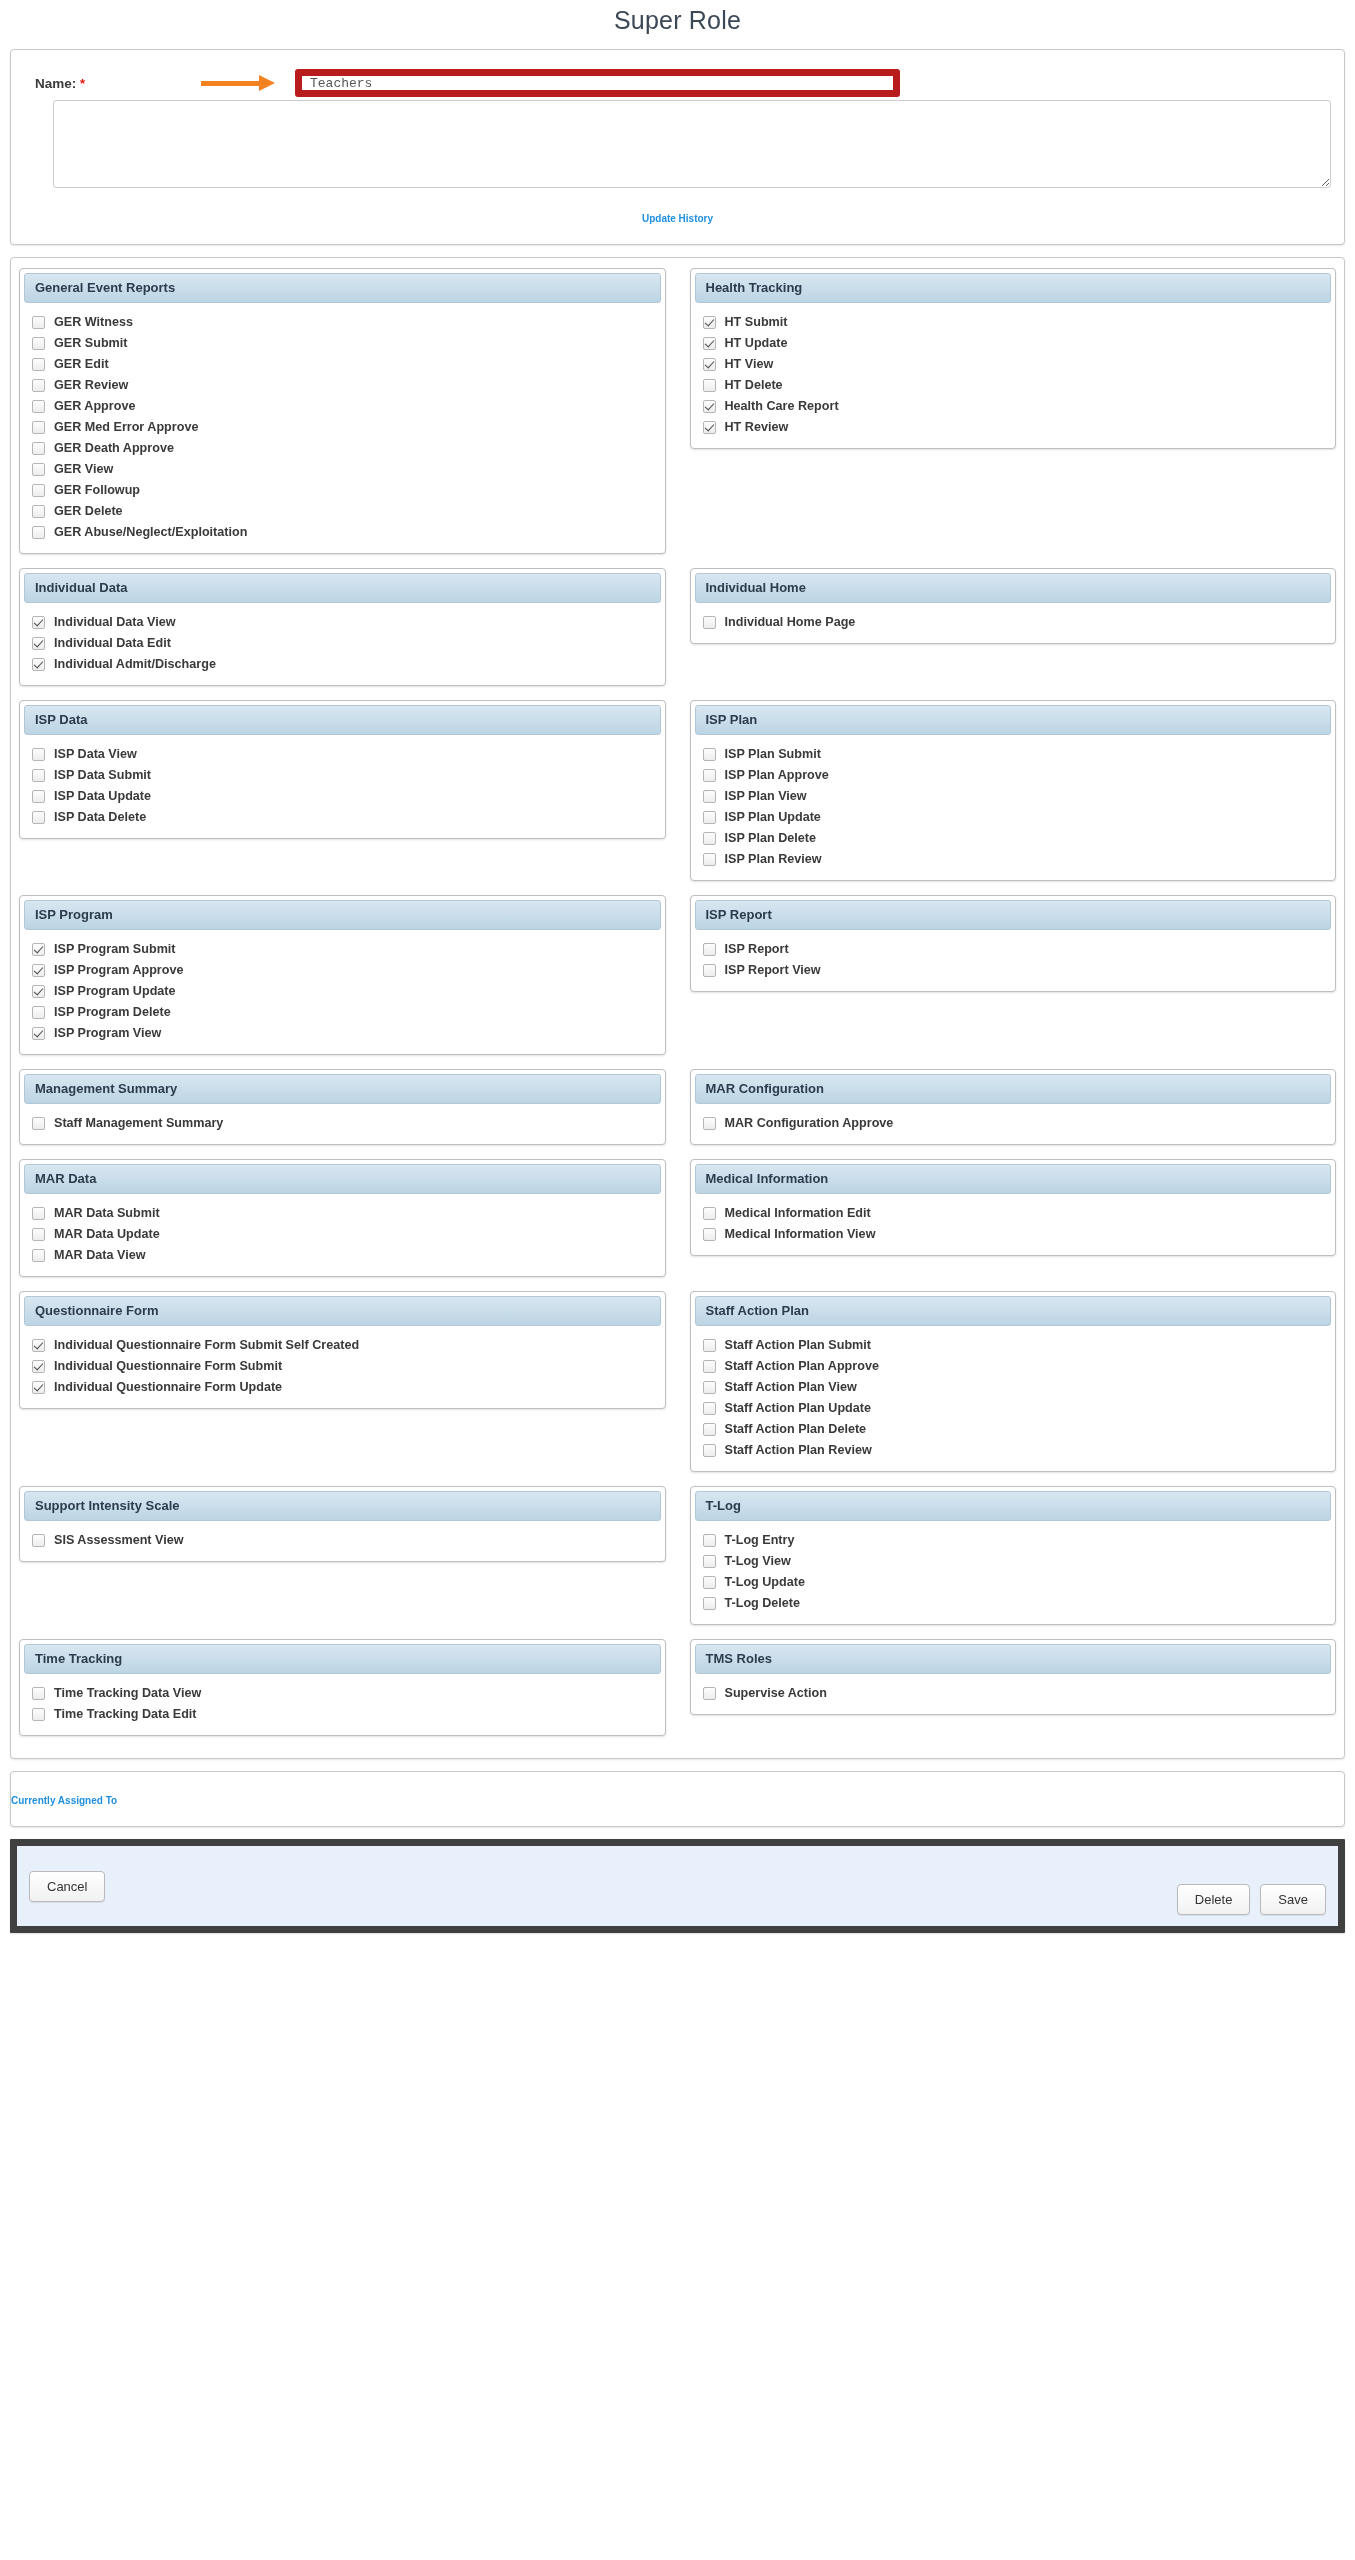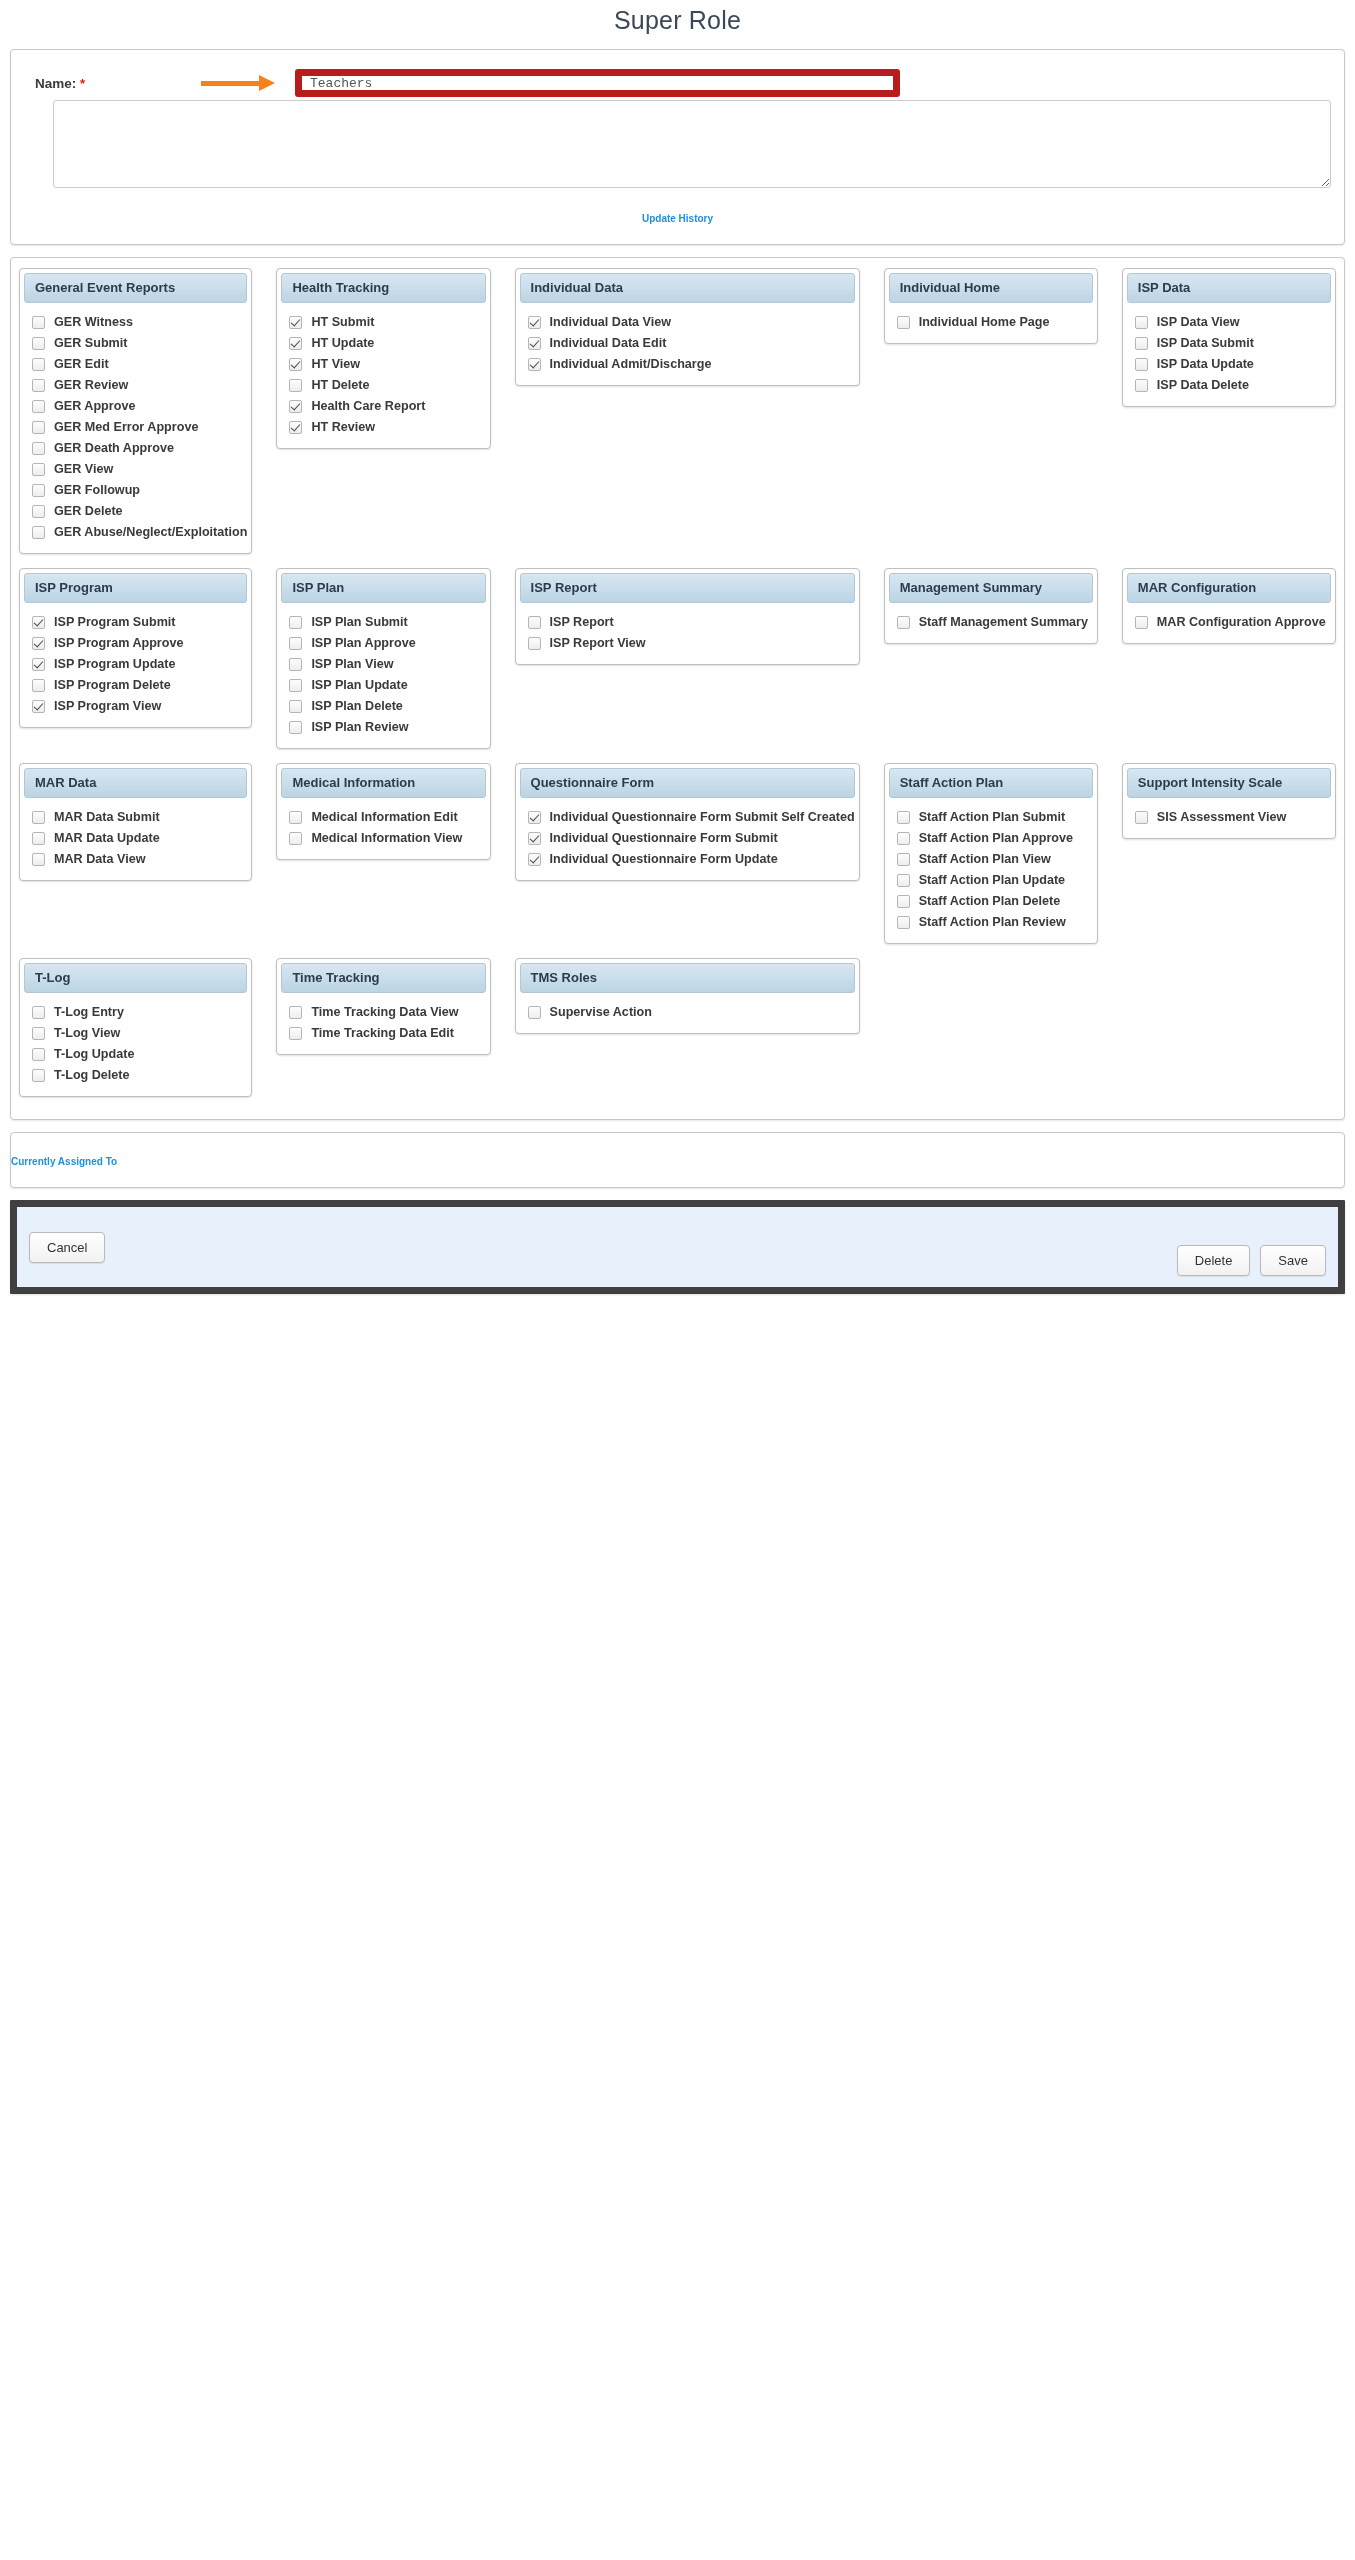--- a/index.html
+++ b/index.html
@@ -97,21 +97,21 @@
     font-size: 10px;
     font-weight: bold;
     text-decoration: none;
     cursor: pointer;
   }
 
   
   .perm-card { padding: 10px 8px 8px 8px; }
   .perm-grid {
     display: grid;
-    grid-template-columns: 1fr 1fr 1fr 1fr 1fr;
+    grid-template-columns: 1fr 1fr;
     column-gap: 24px;
   }
   .perm-cell { padding: 0 0 14px 0; }
 
   .panel {
     border: 1px solid #bfbfbf;
     border-radius: 4px;
     background: #fff;
     box-shadow: 0 1px 2px rgba(0,0,0,.12);
     display: inline-block;
@@ -325,66 +325,66 @@
               </label>
               <label class="chk-row">
                 <span class="chk"></span>
                 <span class="chk-label">ISP Data Update</span>
               </label>
               <label class="chk-row">
                 <span class="chk"></span>
                 <span class="chk-label">ISP Data Delete</span>
               </label>
             </div></div></div>
+        <div class="perm-cell"><div class="panel"><div class="panel-head">ISP Plan</div><div class="panel-body">
+              <label class="chk-row">
+                <span class="chk"></span>
+                <span class="chk-label">ISP Plan Submit</span>
+              </label>
+              <label class="chk-row">
+                <span class="chk"></span>
+                <span class="chk-label">ISP Plan Approve</span>
+              </label>
+              <label class="chk-row">
+                <span class="chk"></span>
+                <span class="chk-label">ISP Plan View</span>
+              </label>
+              <label class="chk-row">
+                <span class="chk"></span>
+                <span class="chk-label">ISP Plan Update</span>
+              </label>
+              <label class="chk-row">
+                <span class="chk"></span>
+                <span class="chk-label">ISP Plan Delete</span>
+              </label>
+              <label class="chk-row">
+                <span class="chk"></span>
+                <span class="chk-label">ISP Plan Review</span>
+              </label>
+            </div></div></div>
         <div class="perm-cell"><div class="panel"><div class="panel-head">ISP Program</div><div class="panel-body">
               <label class="chk-row">
                 <span class="chk checked"></span>
                 <span class="chk-label">ISP Program Submit</span>
               </label>
               <label class="chk-row">
                 <span class="chk checked"></span>
                 <span class="chk-label">ISP Program Approve</span>
               </label>
               <label class="chk-row">
                 <span class="chk checked"></span>
                 <span class="chk-label">ISP Program Update</span>
               </label>
               <label class="chk-row">
                 <span class="chk"></span>
                 <span class="chk-label">ISP Program Delete</span>
               </label>
               <label class="chk-row">
                 <span class="chk checked"></span>
                 <span class="chk-label">ISP Program View</span>
-              </label>
-            </div></div></div>
-        <div class="perm-cell"><div class="panel"><div class="panel-head">ISP Plan</div><div class="panel-body">
-              <label class="chk-row">
-                <span class="chk"></span>
-                <span class="chk-label">ISP Plan Submit</span>
-              </label>
-              <label class="chk-row">
-                <span class="chk"></span>
-                <span class="chk-label">ISP Plan Approve</span>
-              </label>
-              <label class="chk-row">
-                <span class="chk"></span>
-                <span class="chk-label">ISP Plan View</span>
-              </label>
-              <label class="chk-row">
-                <span class="chk"></span>
-                <span class="chk-label">ISP Plan Update</span>
-              </label>
-              <label class="chk-row">
-                <span class="chk"></span>
-                <span class="chk-label">ISP Plan Delete</span>
-              </label>
-              <label class="chk-row">
-                <span class="chk"></span>
-                <span class="chk-label">ISP Plan Review</span>
               </label>
             </div></div></div>
         <div class="perm-cell"><div class="panel"><div class="panel-head">ISP Report</div><div class="panel-body">
               <label class="chk-row">
                 <span class="chk"></span>
                 <span class="chk-label">ISP Report</span>
               </label>
               <label class="chk-row">
                 <span class="chk"></span>
                 <span class="chk-label">ISP Report View</span>

